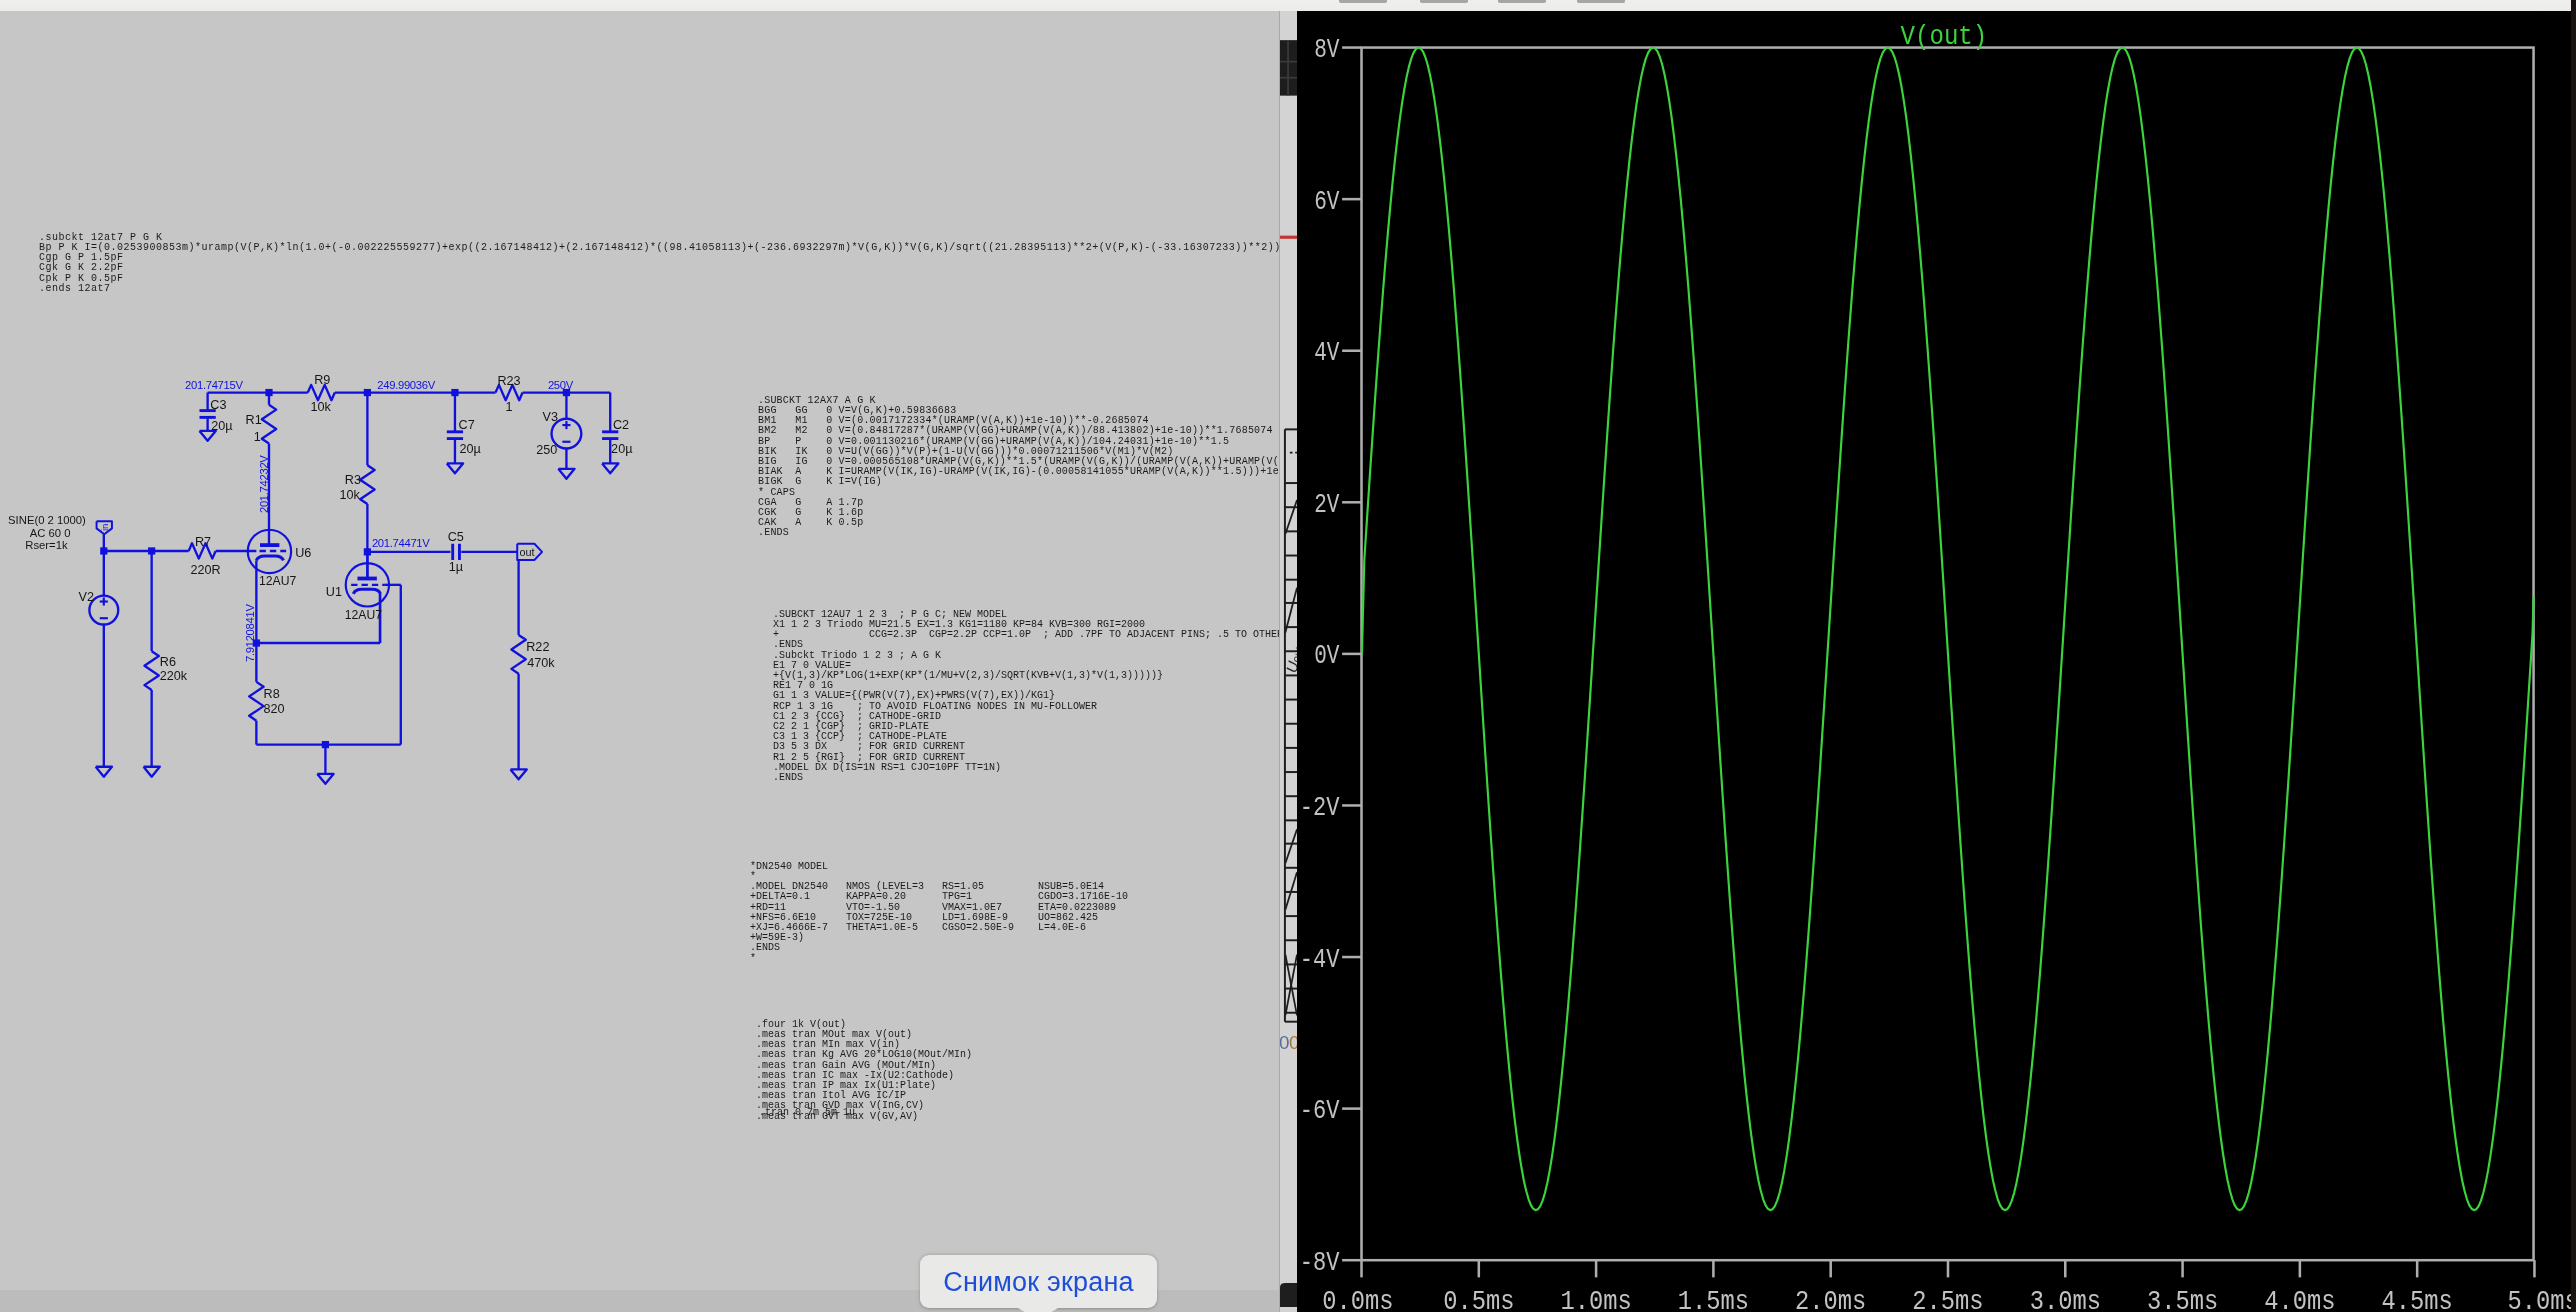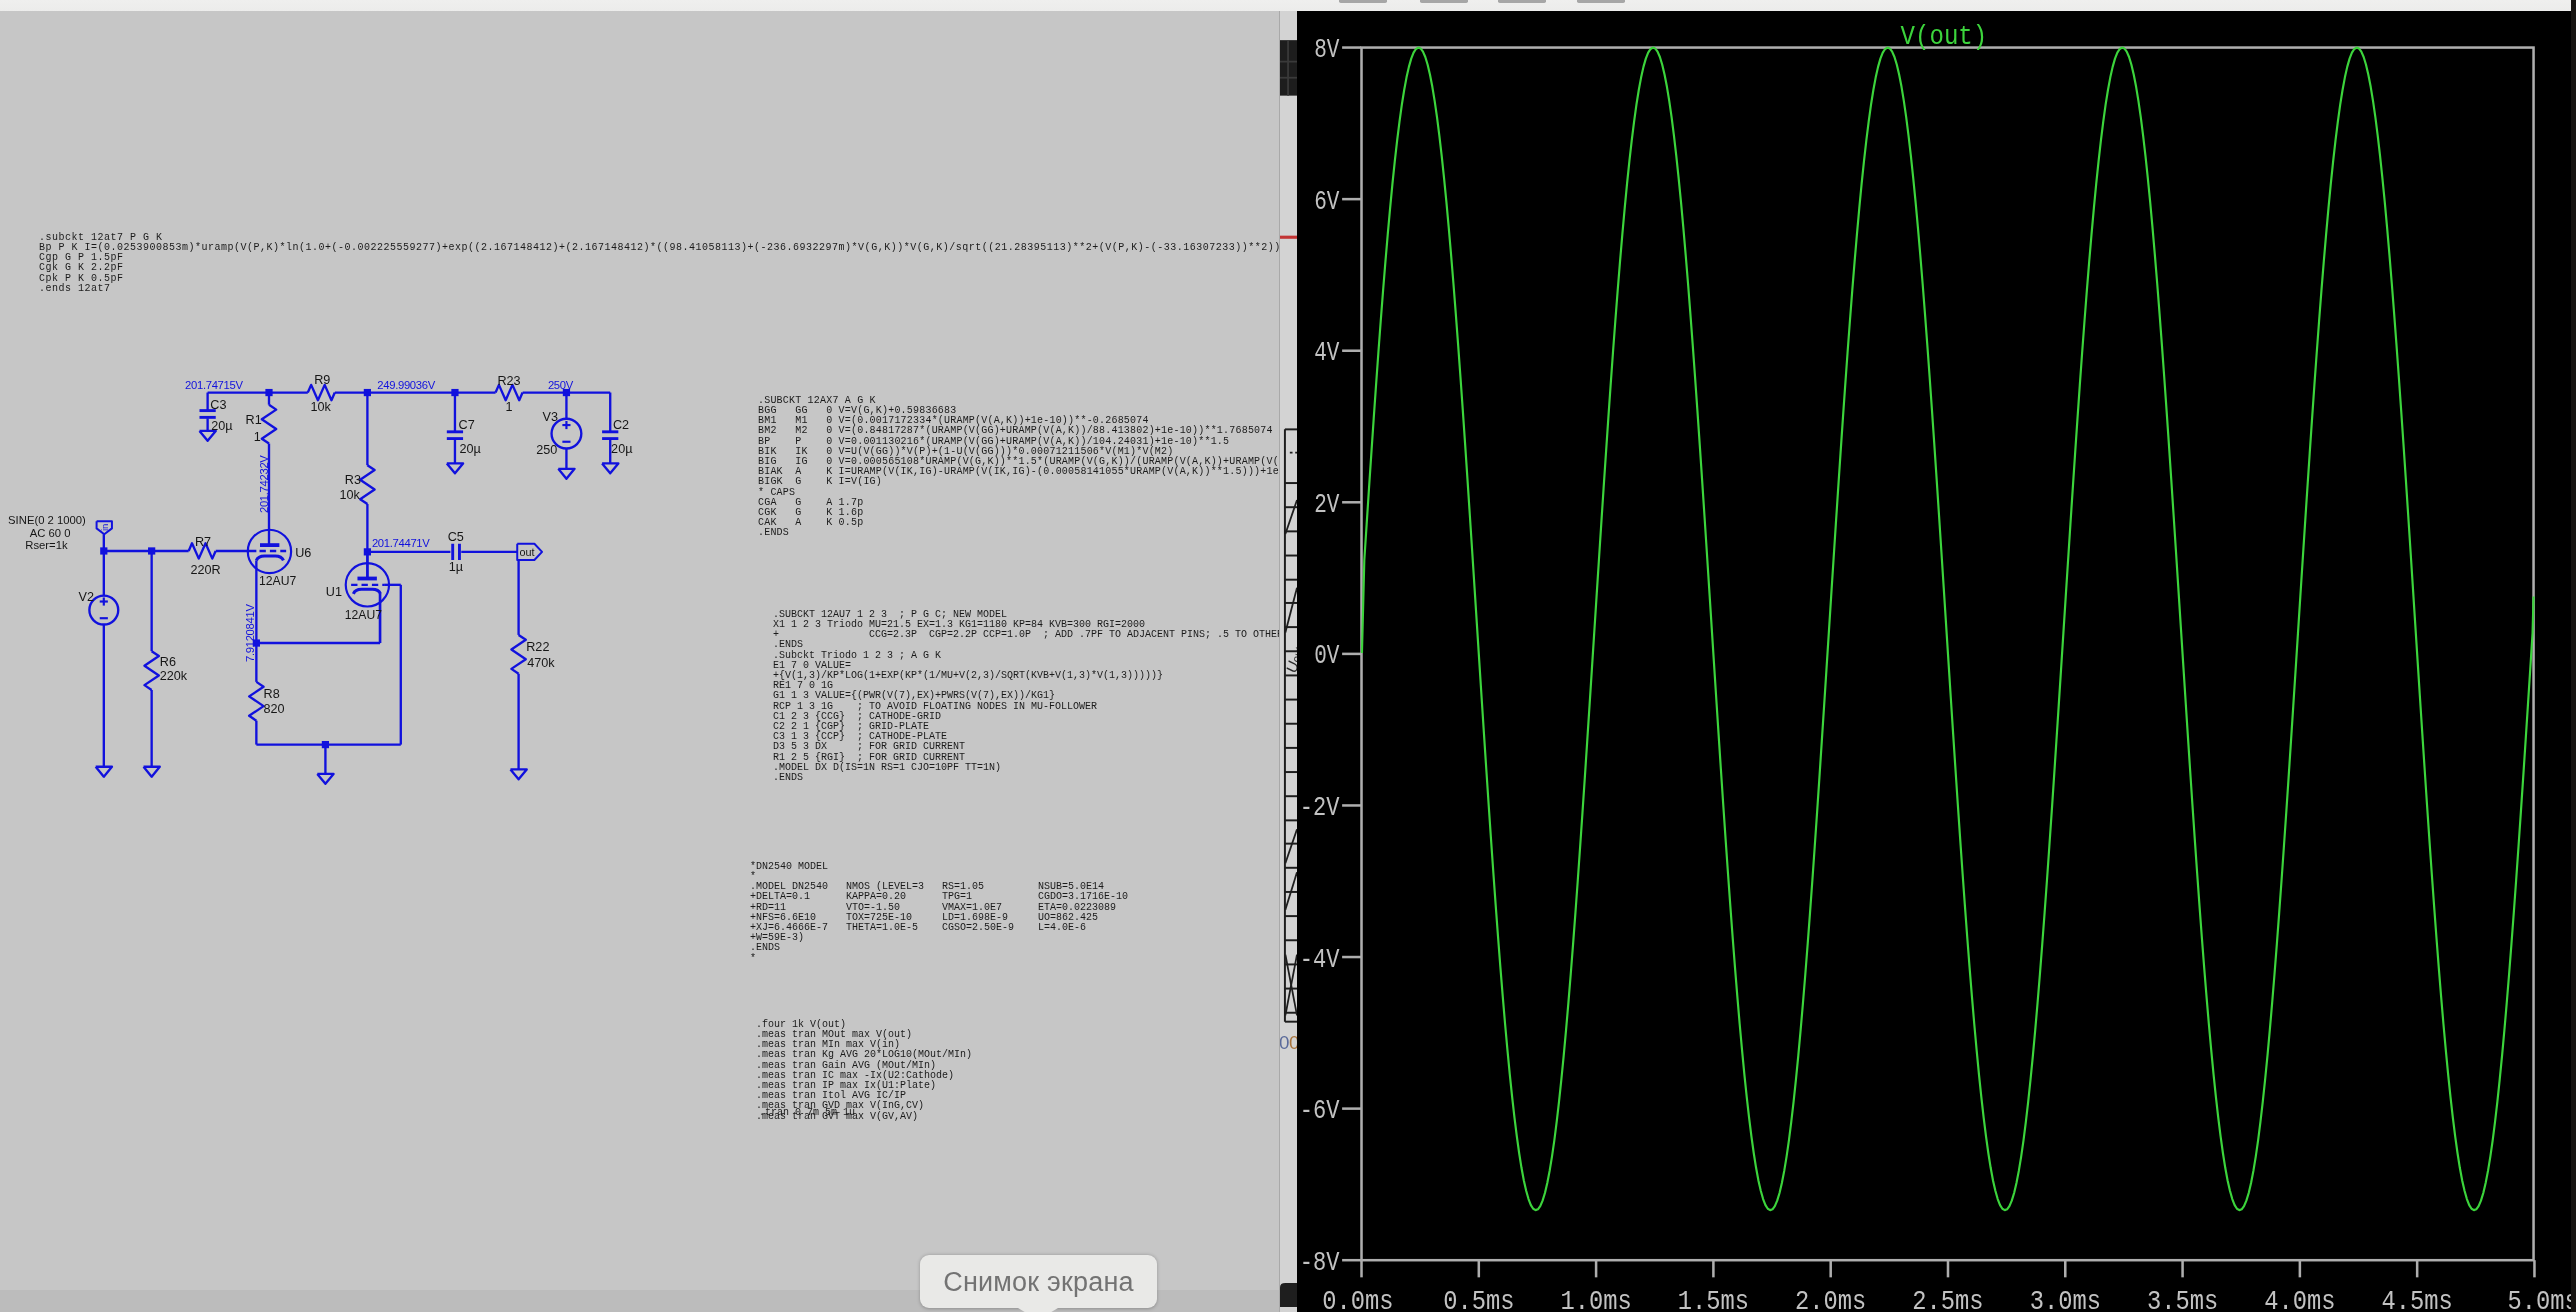--- a/index.html
+++ b/index.html
@@ -4,21 +4,21 @@
 html,body{margin:0;padding:0;width:2576px;height:1312px;overflow:hidden;background:#000;}
 body{font-family:"Liberation Sans",sans-serif;position:relative;}
 .abs{position:absolute;}
 #menubar{left:0;top:0;width:2576px;height:10.8px;background:linear-gradient(#efefee,#ececeb);}
 #leftpanel{left:0;top:10.8px;width:1280px;height:1302px;background:#c6c6c6;}
 #sliver{left:1280px;top:10.8px;width:17px;height:1302px;background:#d3d3d3;}
 #rightwin{left:1297px;top:10.8px;width:1274px;height:1302px;background:#000;}
 #rightedge{left:2571px;top:0;width:4.5px;height:1312px;background:#171411;}
 .spice{position:absolute;color:#1b1b1b;font-size:10px;line-height:10.2px;white-space:pre;letter-spacing:0px;margin:12px;font-family:Liberation Mono, monospace;}
 #tooltip{left:920px;top:1255px;width:237px;height:53px;background:#e9e9e7;border-radius:9px;box-shadow:0 0.9px 3.6px rgba(0,0,0,0.25);}
-#tooltip span{display:block;text-align:center;margin-top:11.7px;font-size:27px;letter-spacing:0.2px;color:#737373;}
+#tooltip span{display:block;text-align:center;margin-top:11.7px;font-size:27px;letter-spacing:0.2px;color:#1d4ed8;}
 #tippoint{left:1018px;top:1308px;width:0;height:0;border-left:20px solid transparent;border-right:20px solid transparent;border-top:12.6px solid #e9e9e7;}
 </style></head>
 <body>
 <div id="menubar" class="abs"></div>
 <div id="sliver" class="abs"></div>
 <div id="rightwin" class="abs"></div>
 <div id="leftpanel" class="abs" style="overflow:hidden">
 <div class="spice" style="left:27px;top:210px;letter-spacing:0.5px">.subckt 12at7 P G K
 Bp P K I=(0.0253900853m)*uramp(V(P,K)*ln(1.0+(-0.002225559277)+exp((2.167148412)+(2.167148412)*((98.41058113)+(-236.6932297m)*V(G,K))*V(G,K)/sqrt((21.28395113)**2+(V(P,K)-(-33.16307233))**2)))/(2.167148412))**(1.238709418)
 Cgp G P 1.5pF

